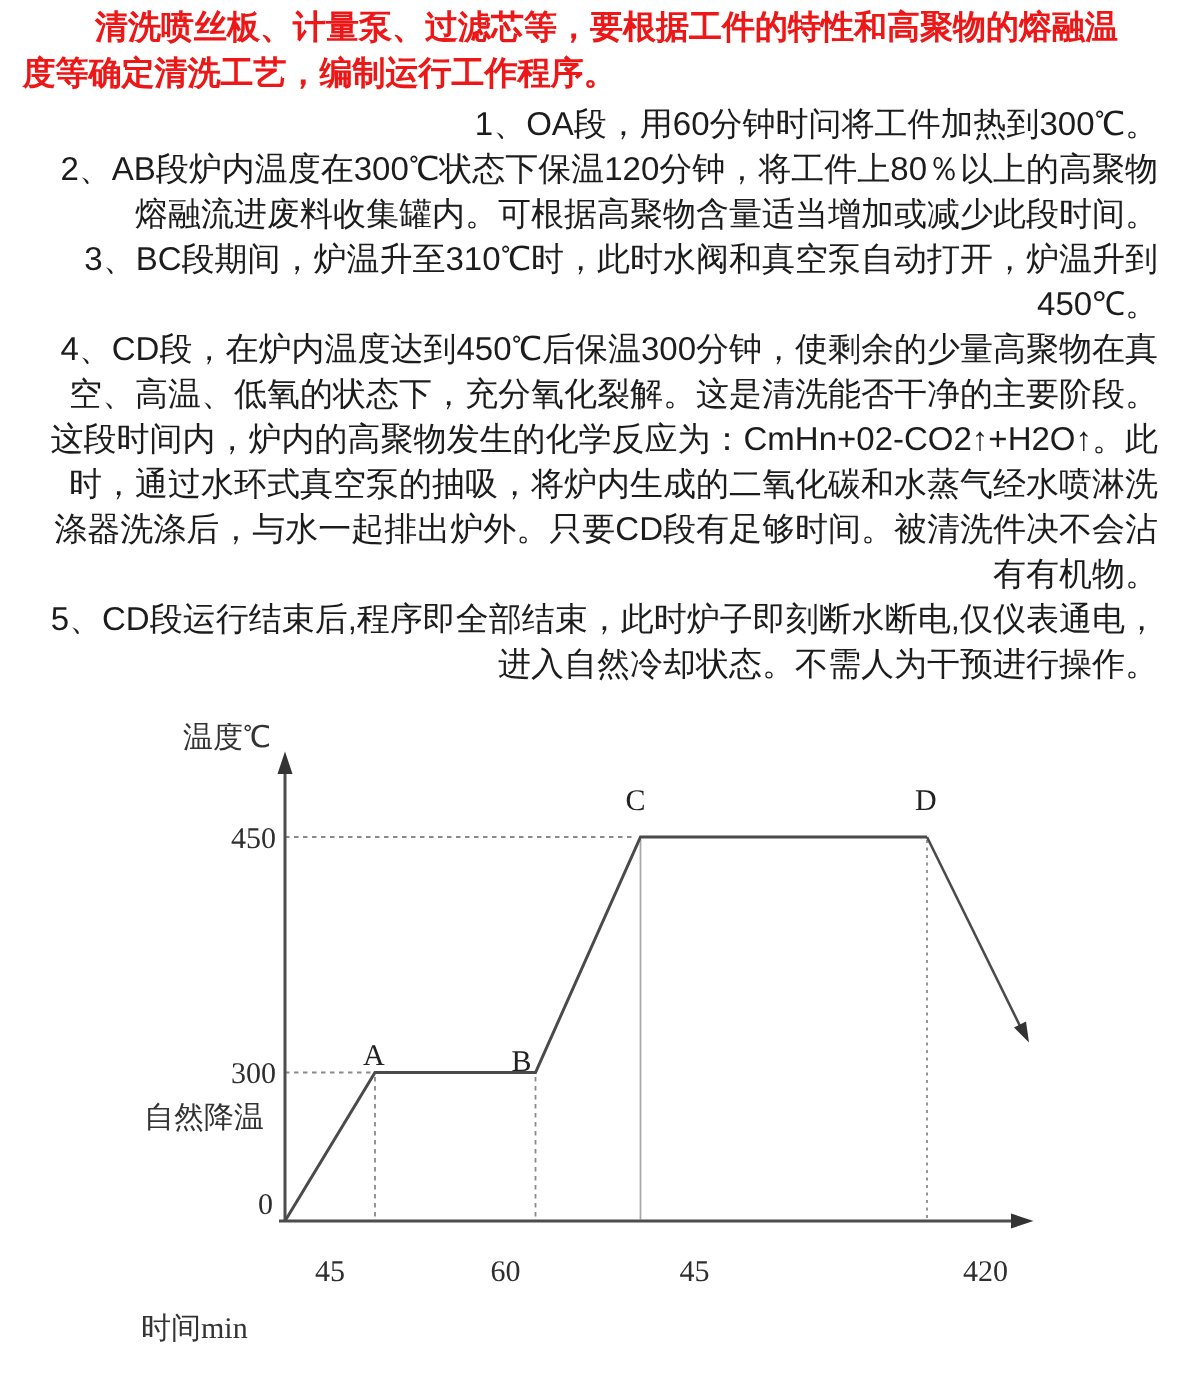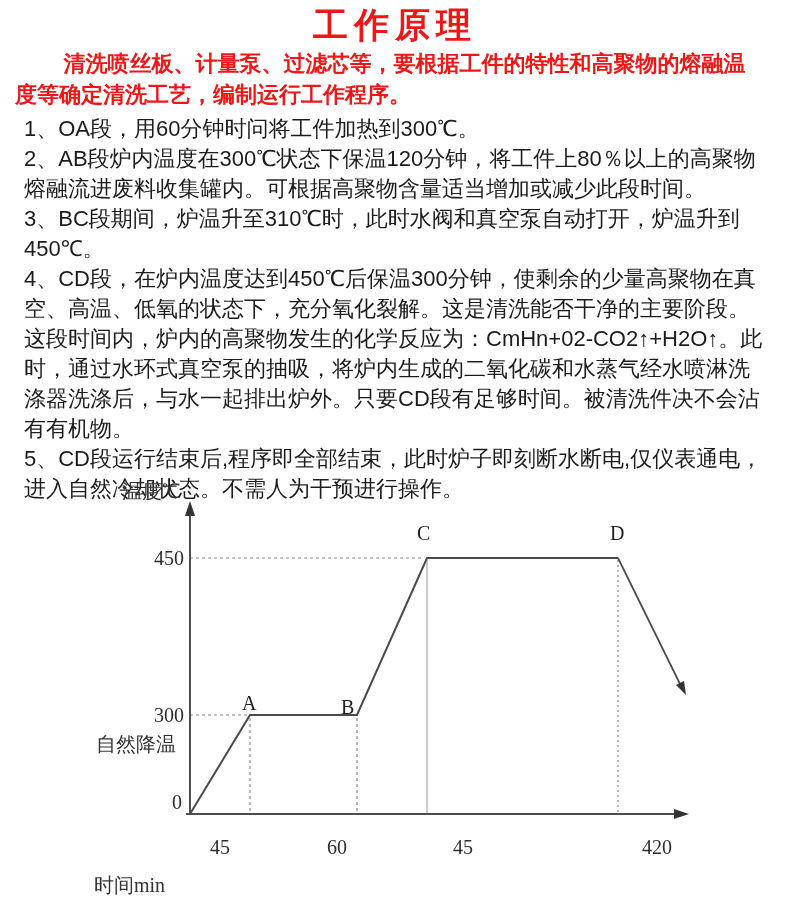--- a/index.html
+++ b/index.html
@@ -29,20 +29,21 @@
     line-height: 31px;
     text-indent: 2.2em;
     white-space: pre-line;
   }
   .body-text {
     margin: 4px 18px 0 24px;
     font-size: 22px;
     color: #1c1c1c;
     line-height: 30px;
     white-space: pre-line;
+    text-align: right;
   }
   .chart-wrap {
     position: absolute;
     left: 0;
     top: 482px;
     width: 790px;
     height: 425px;
   }
   .chart-wrap svg { display: block; }
   .axis-line { stroke: #4d4d4d; stroke-width: 2; }
@@ -66,21 +67,20 @@
     font-family: "Liberation Serif", serif;
     font-size: 20px;
     fill: #333333;
   }
 </style>
 </head>
 <body>
 
 <div class="page">
 
-  <h1 class="doc-title">工作原理</h1>
 
   <p class="intro">清洗喷丝板、计量泵、过滤芯等，要根据工件的特性和高聚物的熔融温
 度等确定清洗工艺，编制运行工作程序。</p>
 
   <div class="body-text">1、OA段，用60分钟时问将工件加热到300℃。
 2、AB段炉内温度在300℃状态下保温120分钟，将工件上80％以上的高聚物
 熔融流进废料收集罐内。可根据高聚物含量适当增加或减少此段时间。
 3、BC段期间，炉温升至310℃时，此时水阀和真空泵自动打开，炉温升到
 450℃。
 4、CD段，在炉内温度达到450℃后保温300分钟，使剩余的少量高聚物在真

